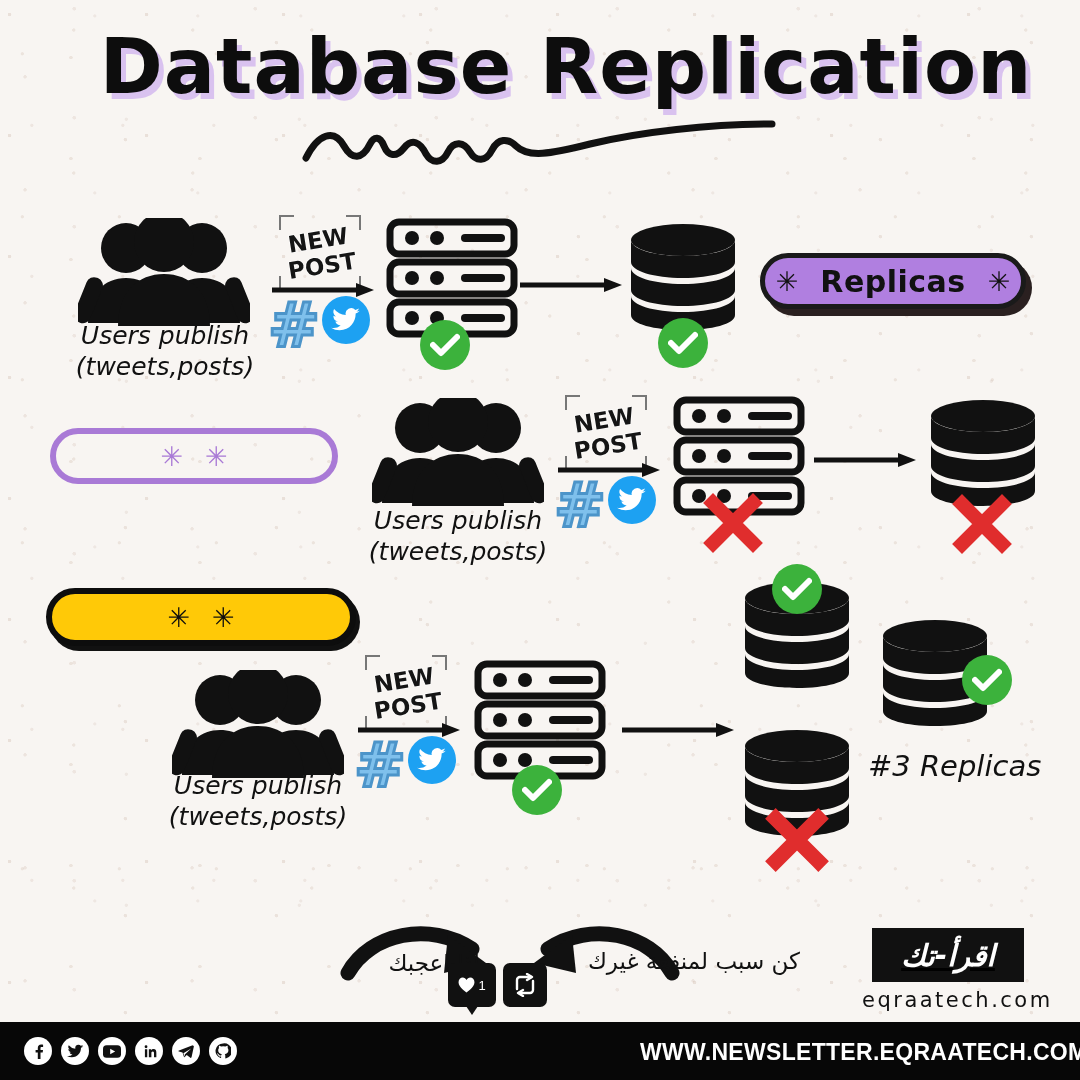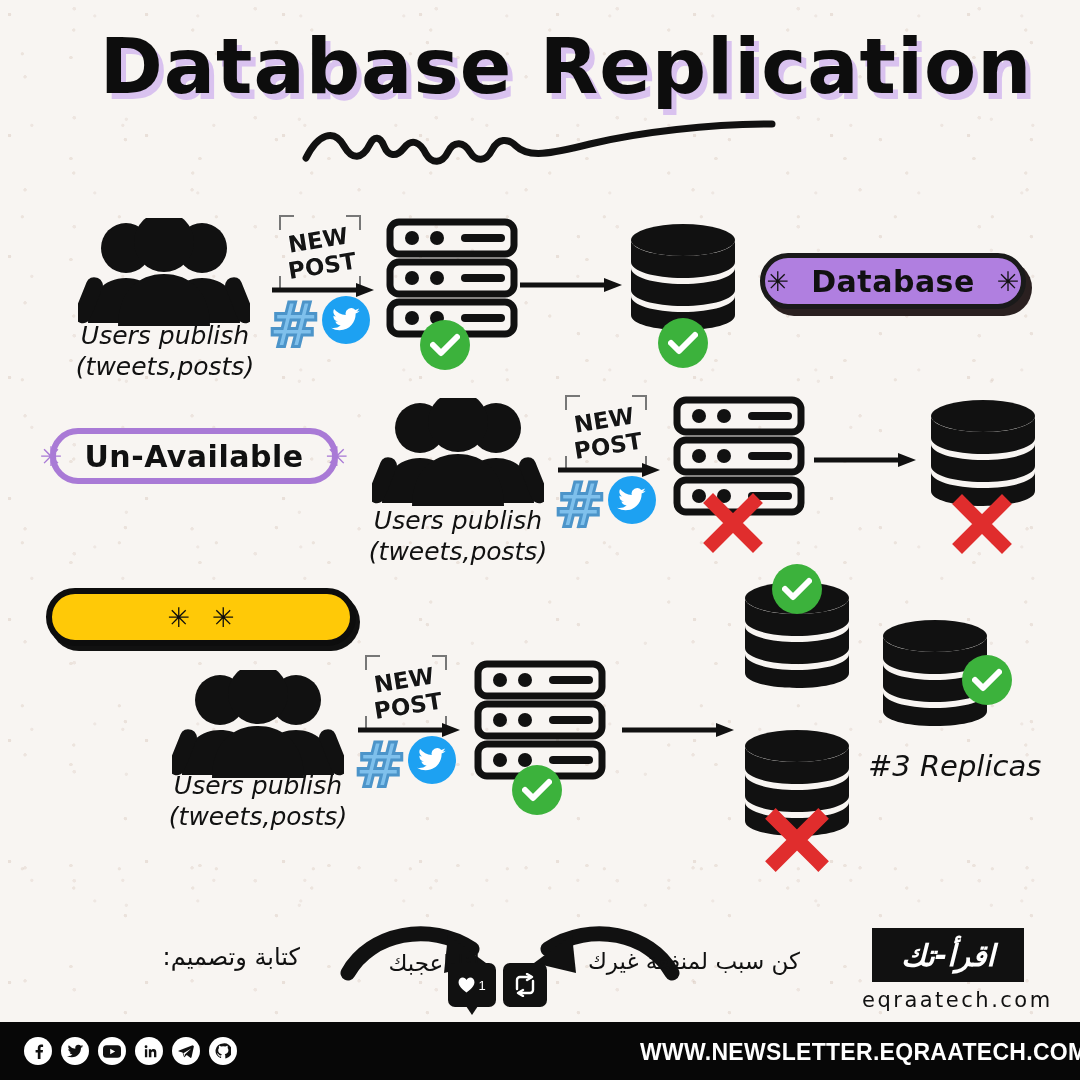--- a/index.html
+++ b/index.html
@@ -201,27 +201,26 @@
     </svg>
   </div>
   <div class="abs check" style="left:658px;top:318px;width:50px;height:50px;">
     <svg width="30" height="24" viewBox="0 0 30 24">
         <path d="M3 12 L11 20 L27 4" stroke="#fff" stroke-width="6" fill="none" stroke-linecap="round" stroke-linejoin="round"></path>
       </svg>
   </div>
 
   <div class="badge badge-purple" style="left:760px;top:253px;width:266px;height:56px;">
     <span class="ast">✳</span>
-    <span class="lbl">Database</span>
+    <span class="lbl">Replicas</span>
     <span class="ast">✳</span>
   </div>
 
   <div class="badge badge-outline" style="left:50px;top:428px;width:288px;height:56px;">
     <span class="ast">✳</span>
-    <span class="lbl">Un-Available</span>
     <span class="ast">✳</span>
   </div>
 
   <div class="abs" style="left:372px;top:398px;">
     <svg width="172" height="110" viewBox="0 0 172 110">
       <g fill="#111">
         <circle cx="48" cy="30" r="25"></circle>
           <circle cx="124" cy="30" r="25"></circle>
         <path d="M10 105 C10 76 26 60 48 60 C70 60 86 76 86 105 Z"></path>
         <path d="M86 105 C86 76 102 60 124 60 C146 60 162 76 162 105 Z"></path>
@@ -440,21 +439,20 @@
     </svg>
   </div>
   <div class="abs" style="left:765px;top:808px;">
     <svg width="64" height="64" viewBox="0 0 60 60">
       <path d="M10 10 L50 50 M50 10 L10 50" stroke="#e02d2d" stroke-width="14" stroke-linecap="square"></path>
     </svg>
   </div>
 
   <div class="abs cap" style="left:868px;top:748px;width:220px;text-align:left;font-size:29px;">#3 Replicas</div>
 
-  <div class="abs arabic" style="left:70px;top:943px;width:230px;text-align:right;font-size:24px;">كتابة وتصميم:</div>
 
   <div class="abs" style="left:340px;top:915px;">
     <svg width="160" height="72" viewBox="0 0 160 72">
       <path d="M8 58 C30 18, 90 6, 132 34" stroke="#111" stroke-width="15" fill="none" stroke-linecap="round"></path>
       <path d="M108 20 L146 48 L104 58 Z" fill="#111"></path>
     </svg>
   </div>
   <div class="abs" style="left:520px;top:915px;">
     <svg width="160" height="72" viewBox="0 0 160 72">
       <path d="M152 58 C130 18, 70 6, 28 34" stroke="#111" stroke-width="15" fill="none" stroke-linecap="round"></path>
@@ -474,21 +472,21 @@
     <svg width="26" height="24" viewBox="0 0 26 24">
       <g fill="none" stroke="#fff" stroke-width="2.4" stroke-linecap="round" stroke-linejoin="round">
         <path d="M5 16 V7 a3 3 0 013-3 h11"></path>
           <path d="M15 1 L20 4 L15 7"></path>
         <path d="M21 8 v9 a3 3 0 01-3 3 H7"></path>
           <path d="M11 23 L6 20 L11 17"></path>
       </g>
     </svg>
   </div>
 
-  <div class="logo-box abs" style="left:872px;top:928px;width:152px;height:54px;">
+  <div class="logo-box abs" style="left:872px;top:928px;width:152px;height:54px;text-decoration:underline;">
     <span>اقرأ-تك</span>
   </div>
   <div class="abs logo-url" style="left:862px;top:988px;width:172px;">eqraatech.com</div>
 
   <div class="blackbar"></div>
 
   <div class="social" style="left:24px;top:1037px;">
     <span class="sico">
       <svg width="16" height="16" viewBox="0 0 16 16">
           <path fill="#111" d="M10.5 16V9.5h2.2l.3-2.6h-2.5V5.3c0-.7.2-1.2 1.3-1.2h1.3V1.8C12.8 1.7 12 1.6 11.1 1.6c-2 0-3.3 1.2-3.3 3.4v1.9H5.6v2.6h2.2V16z"></path>

